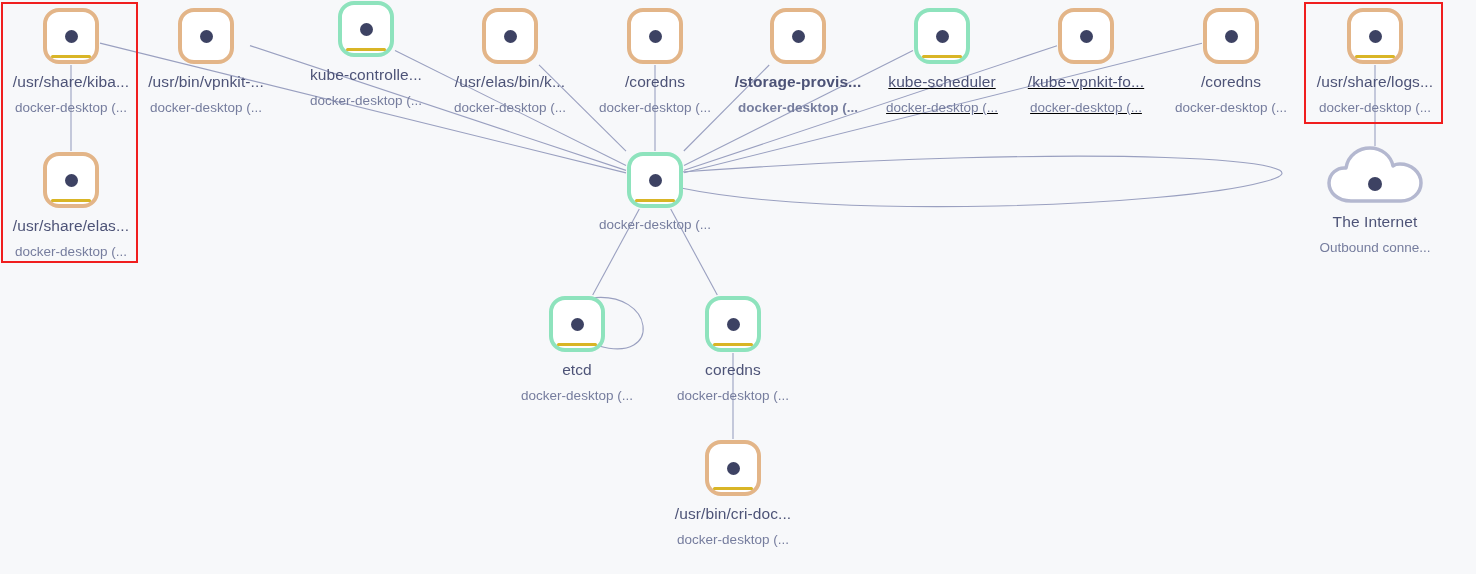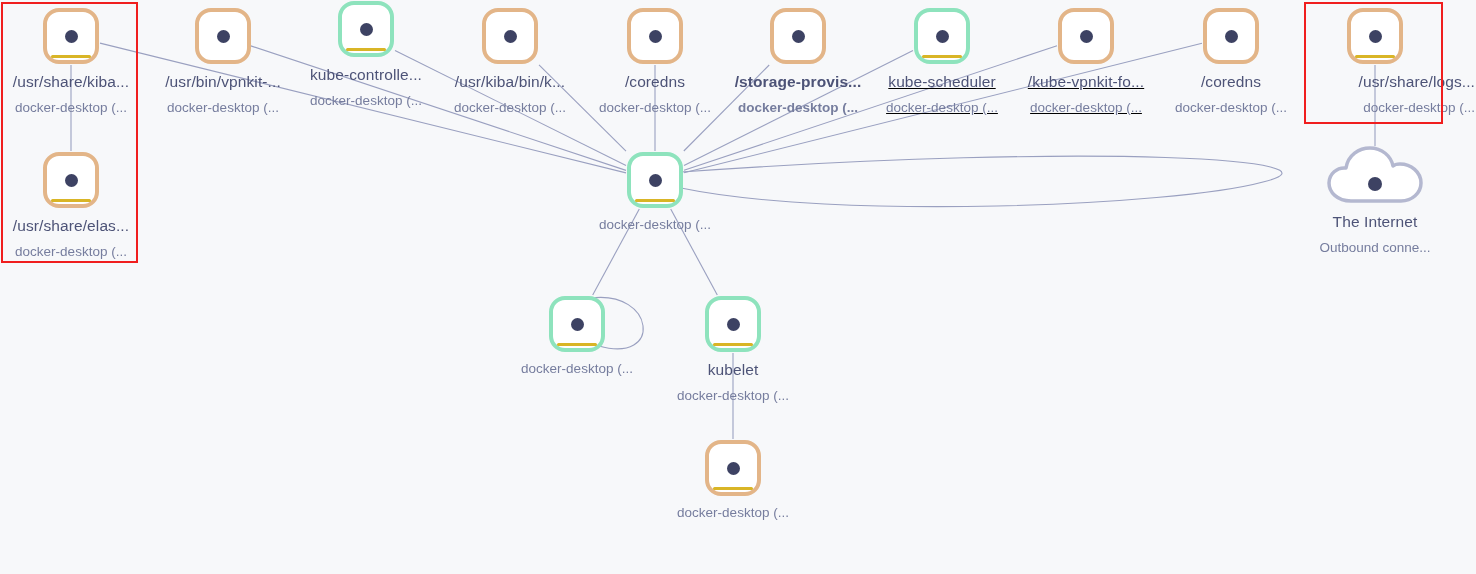--- a/index.html
+++ b/index.html
@@ -88,40 +88,40 @@
 
   <div id="nodes-layer">
       <div class="node" style="left: 71px; top: 8px;">
         <div class="glyph">
           <span class="dot"></span>
           <span class="bar"></span>
         </div>
         <div class="lbl">/usr/share/kiba...</div>
         <div class="sub">docker-desktop (...</div>
       </div>
-      <div class="node" style="left: 223px; top: 8px;">
+      <div class="node" style="left: 206px; top: 8px;">
         <div class="glyph">
           <span class="dot"></span>
         </div>
         <div class="lbl">/usr/bin/vpnkit-...</div>
         <div class="sub">docker-desktop (...</div>
       </div>
       <div class="node" style="left: 366px; top: 1px;">
         <div class="glyph green">
           <span class="dot"></span>
           <span class="bar"></span>
         </div>
         <div class="lbl">kube-controlle...</div>
         <div class="sub">docker-desktop (...</div>
       </div>
       <div class="node" style="left: 510px; top: 8px;">
         <div class="glyph">
           <span class="dot"></span>
         </div>
-        <div class="lbl">/usr/kiba/bin/k...</div>
+        <div class="lbl">/usr/elas/bin/k...</div>
         <div class="sub">docker-desktop (...</div>
       </div>
       <div class="node" style="left: 655px; top: 8px;">
         <div class="glyph">
           <span class="dot"></span>
         </div>
         <div class="lbl">/coredns</div>
         <div class="sub">docker-desktop (...</div>
       </div>
       <div class="node" style="left: 798px; top: 8px; font-weight: bold;">
@@ -146,21 +146,21 @@
         <div class="lbl">/kube-vpnkit-fo...</div>
         <div class="sub">docker-desktop (...</div>
       </div>
       <div class="node" style="left: 1231px; top: 8px;">
         <div class="glyph">
           <span class="dot"></span>
         </div>
         <div class="lbl">/coredns</div>
         <div class="sub">docker-desktop (...</div>
       </div>
-      <div class="node" style="left: 1375px; top: 8px; text-align: right;">
+      <div class="node" style="left: 1375px; top: 8px;">
         <div class="glyph">
           <span class="dot"></span>
           <span class="bar"></span>
         </div>
         <div class="lbl">/usr/share/logs...</div>
         <div class="sub">docker-desktop (...</div>
       </div>
       <div class="node" style="left: 71px; top: 152px;">
         <div class="glyph">
           <span class="dot"></span>
@@ -174,35 +174,37 @@
           <span class="dot"></span>
           <span class="bar"></span>
         </div>
         <div class="sub">docker-desktop (...</div>
       </div>
       <div class="node" style="left: 577px; top: 296px;">
         <div class="glyph green">
           <span class="dot"></span>
           <span class="bar"></span>
         </div>
+        <div class="lbl">etcd</div>
         <div class="sub">docker-desktop (...</div>
       </div>
       <div class="node" style="left: 733px; top: 296px;">
         <div class="glyph green">
           <span class="dot"></span>
           <span class="bar"></span>
         </div>
-        <div class="lbl">kubelet</div>
+        <div class="lbl">coredns</div>
         <div class="sub">docker-desktop (...</div>
       </div>
       <div class="node" style="left: 733px; top: 440px;">
         <div class="glyph">
           <span class="dot"></span>
           <span class="bar"></span>
         </div>
+        <div class="lbl">/usr/bin/cri-doc...</div>
         <div class="sub">docker-desktop (...</div>
       </div>
     </div>
 
   <div id="cloud-layer">
       <div class="cloudwrap" style="left: 1375px; top: 146px;">
         <div class="cloud">
           <svg width="100" height="58" viewBox="0 0 100 58">
             <path d="M26 55 C12 55 4 46 4 37 C4 28 12 21 21 22 C23 9 34 2 45 2 C57 2 66 10 68 20 C69 19 72 18 75 18 C86 18 96 26 96 37 C96 47 87 55 76 55 Z" fill="#ffffff" stroke="#b4b8d0" stroke-width="3.5" stroke-linejoin="round"></path>
             <circle cx="50" cy="38" r="7" fill="#3d4263"></circle>

